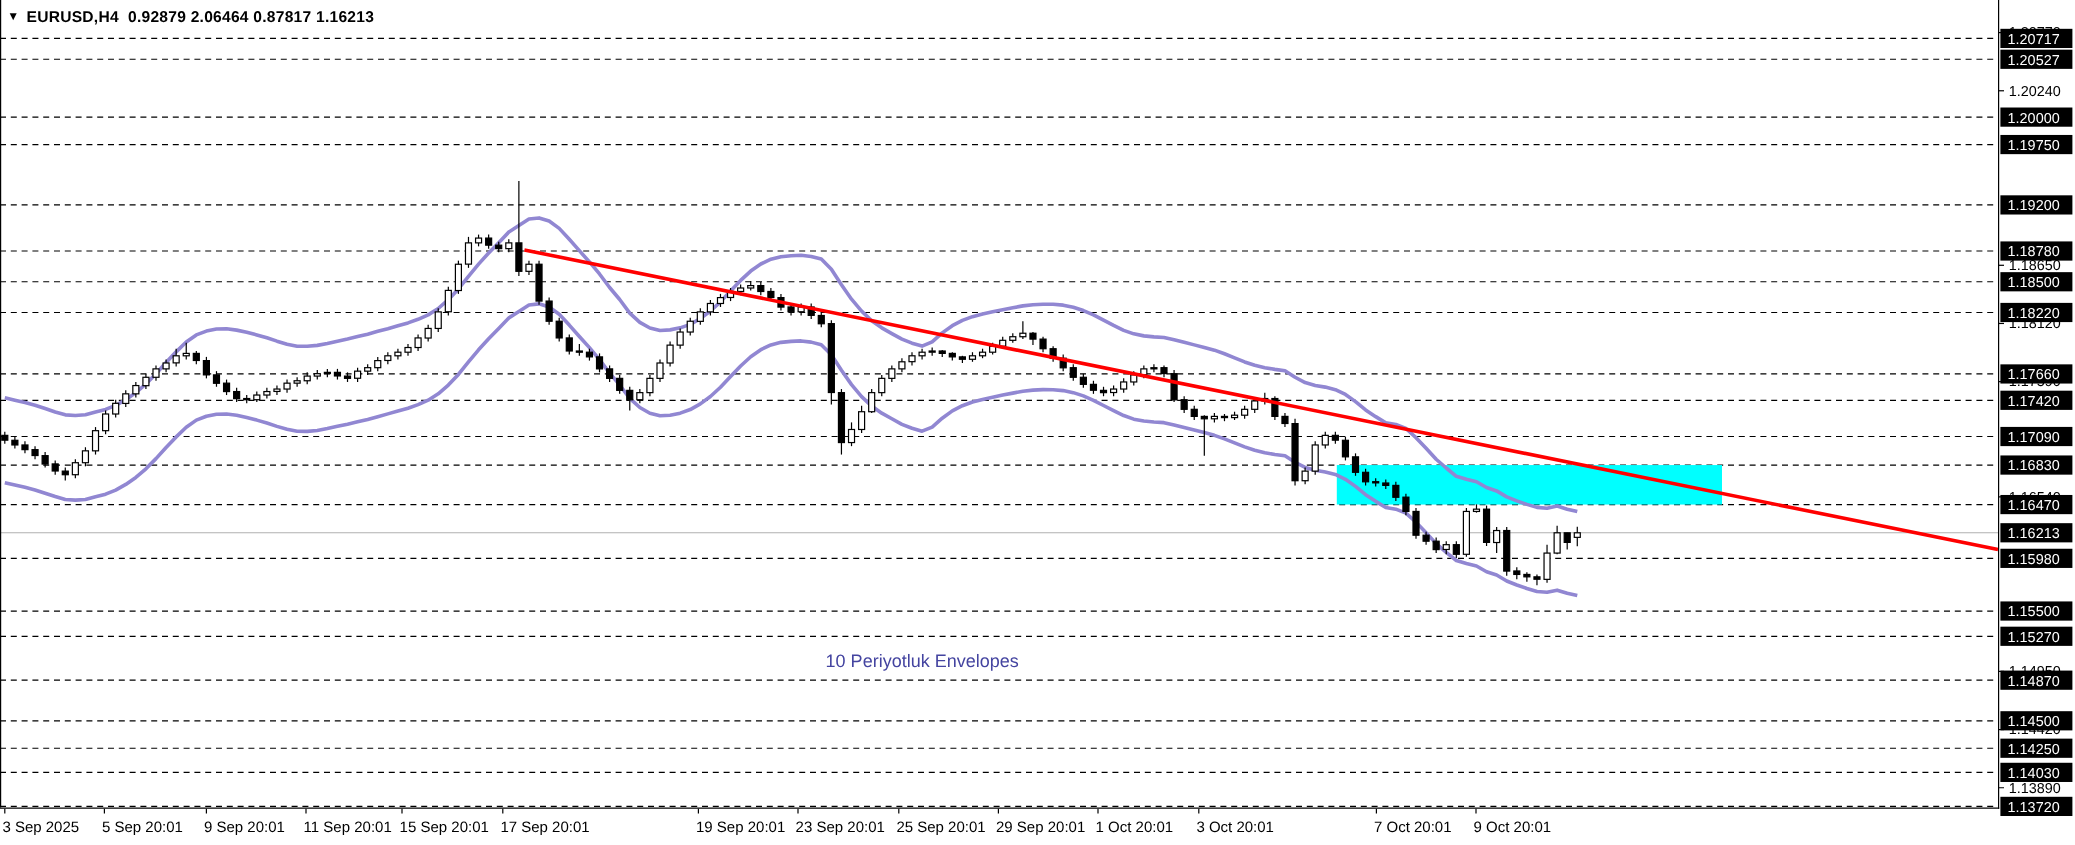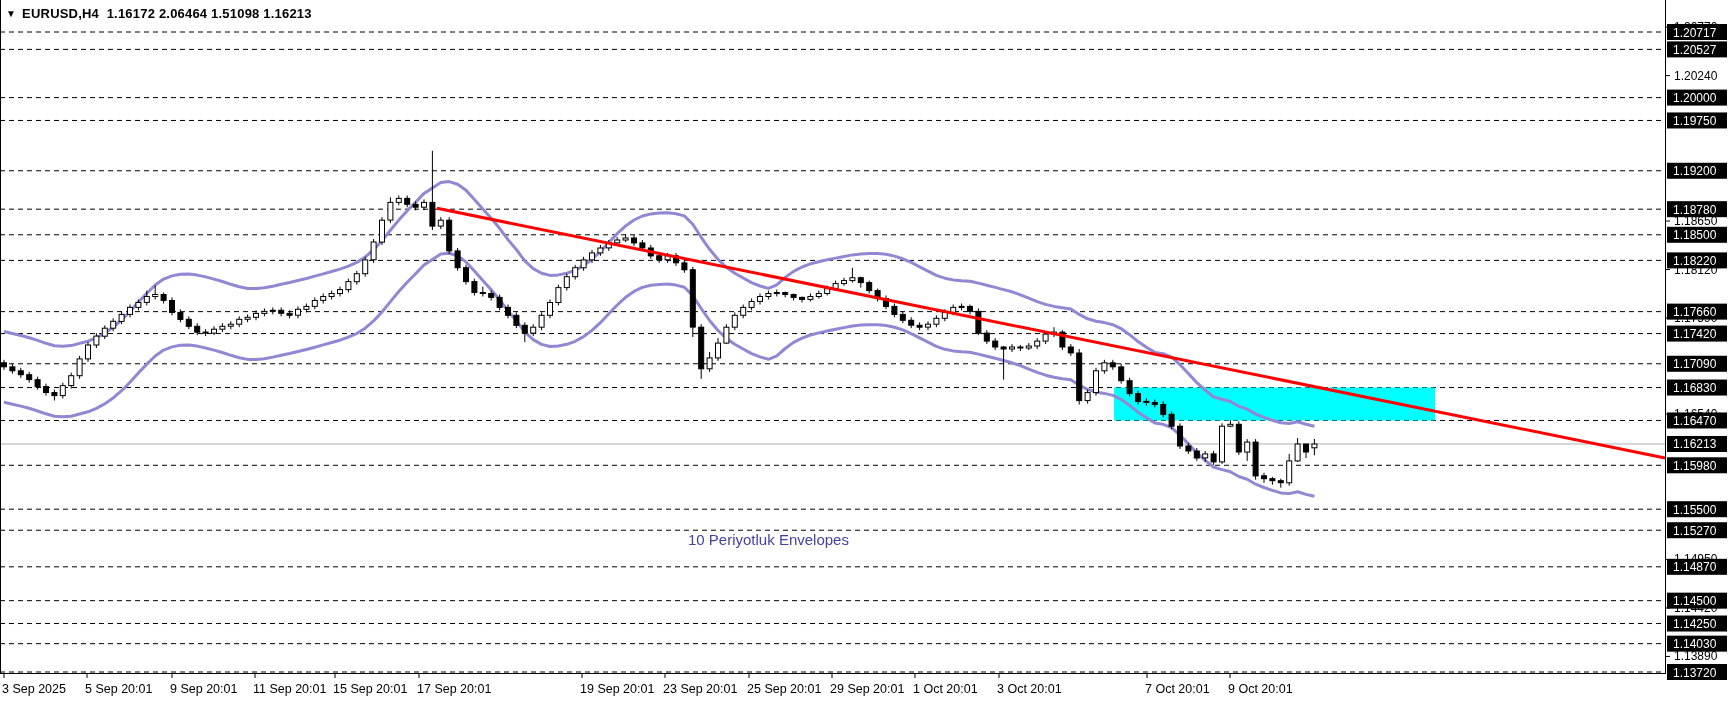--- a/index.html
+++ b/index.html
@@ -761,15 +761,15 @@
       <text x="830" y="693" fill="#000000" font-size="12.5">29 Sep 20:01</text>
       <line x1="915" y1="674" x2="915" y2="678" stroke="#000" stroke-width="1"></line>
       <text x="913" y="693" fill="#000000" font-size="12.5">1 Oct 20:01</text>
       <line x1="999" y1="674" x2="999" y2="678" stroke="#000" stroke-width="1"></line>
       <text x="997" y="693" fill="#000000" font-size="12.5">3 Oct 20:01</text>
       <line x1="1147" y1="674" x2="1147" y2="678" stroke="#000" stroke-width="1"></line>
       <text x="1145" y="693" fill="#000000" font-size="12.5">7 Oct 20:01</text>
       <line x1="1230" y1="674" x2="1230" y2="678" stroke="#000" stroke-width="1"></line>
       <text x="1228" y="693" fill="#000000" font-size="12.5">9 Oct 20:01</text>
     </svg>
-  <div class="title-row"><span class="tri">▼</span><span>EURUSD,H4</span><span>  </span><span>1.16172</span><span> </span><span>2.06464</span><span> </span><span>1.51098</span><span> </span><span>1.16213</span></div>
-  <div class="env-label" id="envLabel" style="left: 688px; top: 531px; color: rgb(68, 68, 160);">10 Periyotluk Envelopes</div>
+  <div class="title-row"><span class="tri">▼</span><span>EURUSD,H4</span><span>  </span><span>0.92879</span><span> </span><span>2.06464</span><span> </span><span>0.87817</span><span> </span><span>1.16213</span></div>
+  <div class="env-label" id="envLabel" style="left: 688px; top: 543px; color: rgb(68, 68, 160);">10 Periyotluk Envelopes</div>
 </div>
 
 </body></html>

